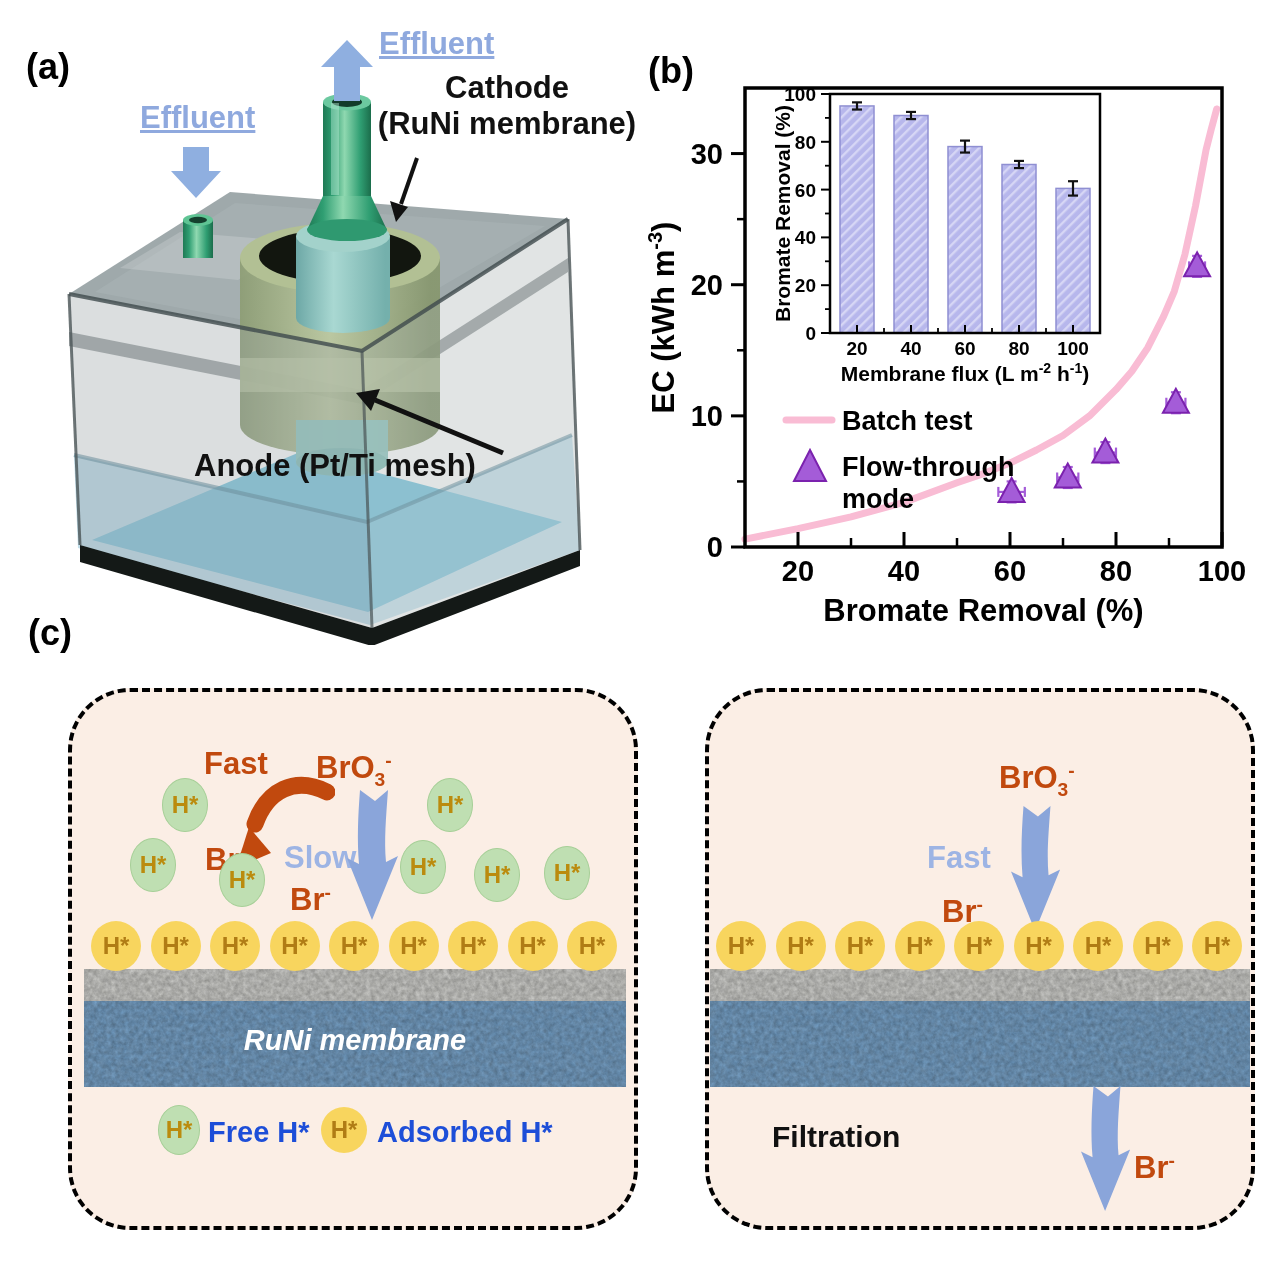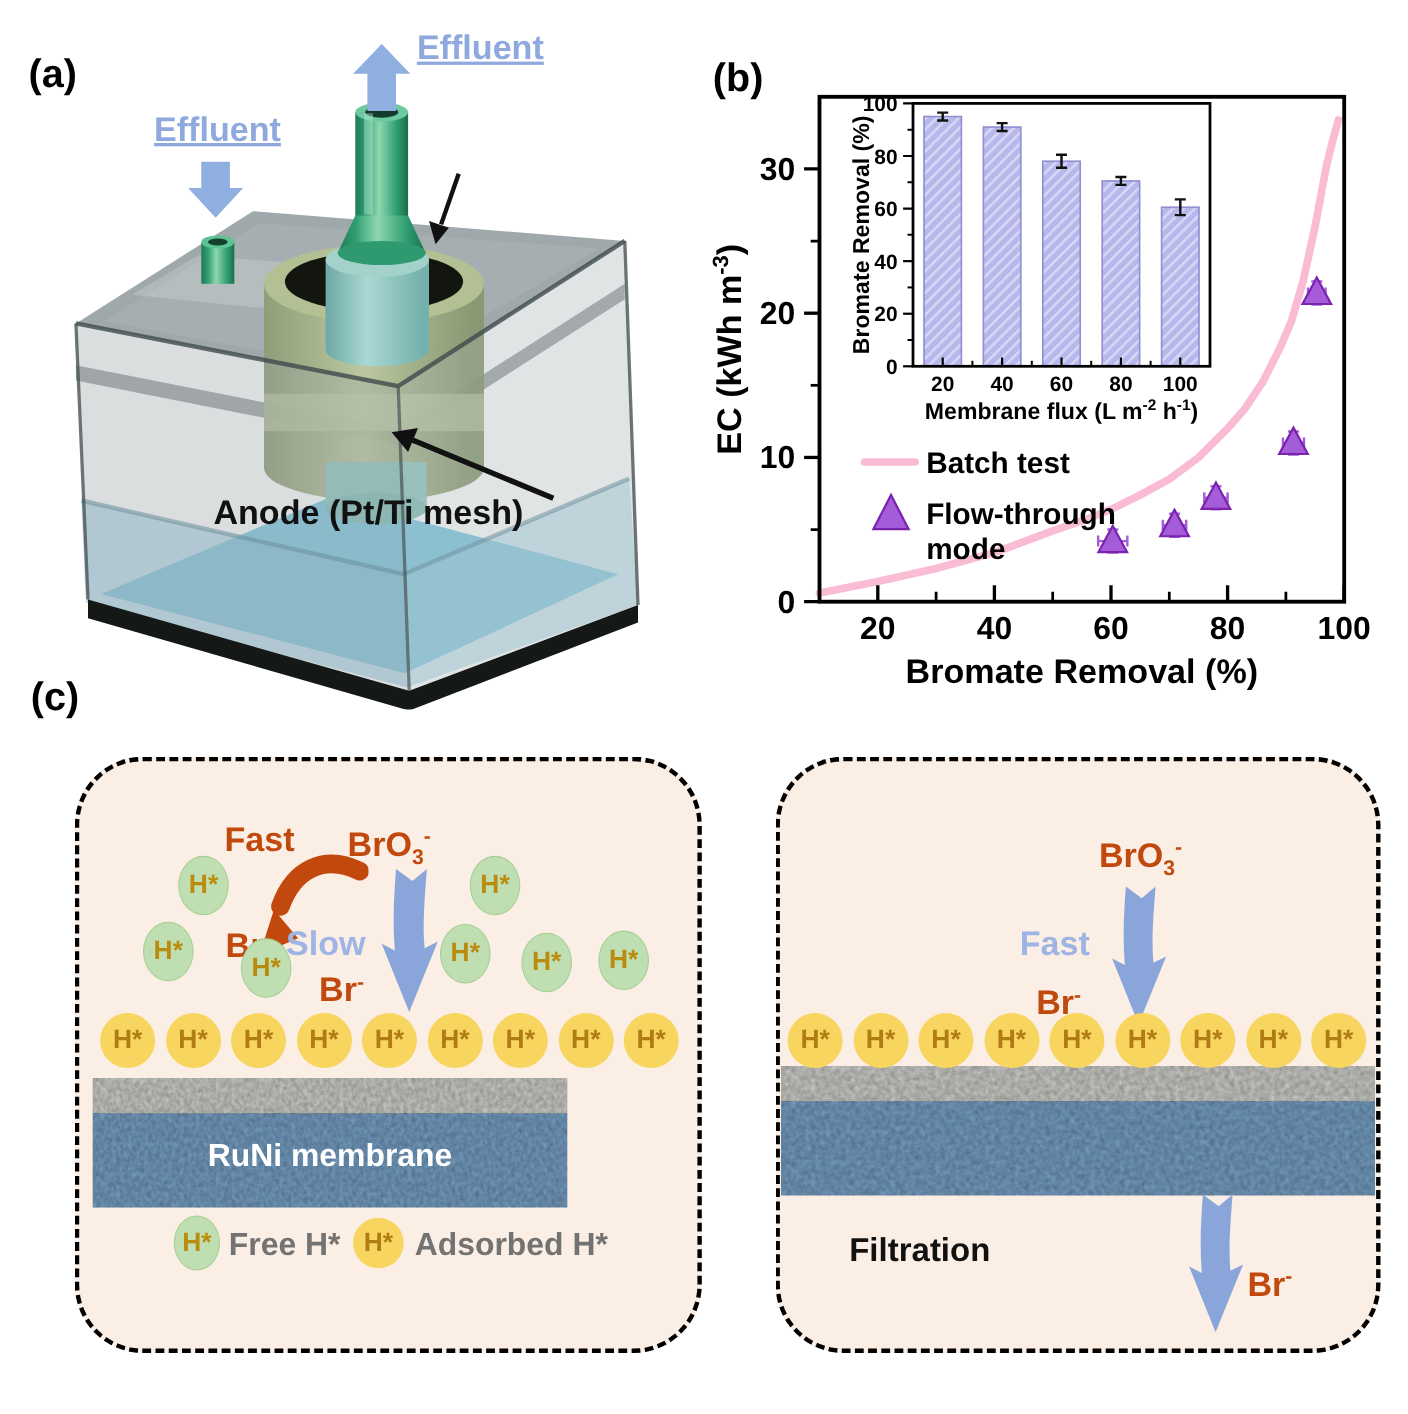--- a/index.html
+++ b/index.html
@@ -25,21 +25,21 @@
   .h-free{position:absolute;width:44px;height:52px;border-radius:50%;background:#bfdfb2;
           border:1px solid #a6cf97;display:flex;align-items:center;justify-content:center;
           color:#bb8b0e;font-size:24px;font-weight:700;}
   .h-ads{position:absolute;width:50px;height:50px;border-radius:50%;background:#f8d55e;
          display:flex;align-items:center;justify-content:center;
          color:#b07c15;font-size:24px;font-weight:700;}
   .membrane{position:absolute;overflow:hidden;}
   .membrane svg{position:absolute;left:0;top:0;width:100%;height:100%;}
   .mem-label{position:absolute;width:100%;text-align:center;color:#fff;
              font-size:29px;font-weight:700;}
-  .legend-row{font-size:29px;font-weight:700;color:#737373;}
+  .legend-row{font-size:29px;font-weight:700;color:#1d4ed8;}
 </style>
 </head>
 <body>
 
 <svg width="0" height="0" style="position:absolute">
   <defs>
     <filter id="speckD" x="0%" y="0%" width="100%" height="100%">
       <feTurbulence type="fractalNoise" baseFrequency="0.22" numOctaves="3" seed="8" stitchTiles="stitch"></feTurbulence>
       <feColorMatrix type="luminanceToAlpha"></feColorMatrix>
     </filter>
@@ -134,20 +134,24 @@
         <polygon points="396,222 390,201 408,207" fill="#111"></polygon>
       </g>
       <g>
         <line x1="503" y1="453" x2="375" y2="400" stroke="#111" stroke-width="5"></line>
         <polygon points="356,393 380,389 371,411" fill="#111"></polygon>
       </g>
     </svg>
     <div class="abs panel-label" style="left:26px;top:46px;">(a)</div>
     <div class="abs flow-label" style="left:140px;top:100px;">Effluent</div>
     <div class="abs flow-label" style="left:379px;top:26px;">Effluent</div>
+    <div class="abs" style="left:350px;top:70px;width:314px;text-align:center;">
+      <div class="black-label">Cathode</div>
+      <div class="black-label">(RuNi membrane)</div>
+    </div>
     <div class="abs black-label" style="left:194px;top:448px;">Anode (Pt/Ti mesh)</div>
   </div>
 
   <div id="panel-b" class="abs">
     <svg id="chart-main" width="640" height="615" viewBox="0 0 640 615">
         <defs>
           <pattern id="hatch" patternUnits="userSpaceOnUse" width="7" height="7" patternTransform="rotate(45)">
             <rect width="7" height="7" fill="#b7b7ec"></rect>
             <rect width="2.4" height="7" fill="#d6d6f5"></rect>
           </pattern>
@@ -292,26 +296,26 @@
   <div class="abs panel-label" style="left:28px;top:612px;">(c)</div>
 
   <div class="cbox" id="cbox-left" style="left:68px;top:688px;width:562px;height:534px;">
     <div class="abs c-orange" style="left:132px;top:54px;">Fast</div>
     <div class="abs c-orange" style="left:244px;top:58px;">BrO<sub>3</sub><sup>-</sup></div>
     <svg class="abs" style="left:163px;top:84px;" width="100" height="100" viewBox="0 0 100 100">
       <path d="M92,16 C60,0 32,14 20,48" stroke="#c1490e" stroke-width="17" fill="none" stroke-linecap="round"></path>
       <polygon points="1,92 36,77 14,51" fill="#c1490e"></polygon>
     </svg>
     <div class="abs c-orange" style="left:133px;top:150px;">Br<sup>-</sup></div>
-    <div class="abs c-blue" style="left:188px;top:148px;">Slow</div>
+    <div class="abs c-blue" style="left:212px;top:148px;">Slow</div>
     <svg class="abs" style="left:272px;top:96px;" width="60" height="135" viewBox="0 0 60 135">
       <path d="M16,2 L31,13 L44,2 C42,30 40,52 42,74 L54,68 L28,132 L3,70 L15,76 C13,52 14,28 16,2 Z" fill="#8aa5da"></path>
     </svg>
     <div class="abs c-orange" style="left:218px;top:190px;">Br<sup>-</sup></div>
-    <div class="membrane" style="left:12px;top:288px;width:432px;height:118px;">
+    <div class="membrane" style="left:12px;top:277px;width:542px;height:118px;font-style:italic;">
       <svg viewBox="0 0 542 118" preserveAspectRatio="none">
         <rect x="0" y="0" width="542" height="32" fill="#c6c6c1"></rect>
         <rect x="0" y="32" width="542" height="86" fill="#6f9fca"></rect>
         <rect x="0" y="0" width="542" height="32" filter="url(#speckW)" opacity="0.55"></rect>
         <rect x="0" y="0" width="542" height="32" filter="url(#speckD)" opacity="0.4"></rect>
         <rect x="0" y="32" width="542" height="86" filter="url(#speckD)" opacity="0.45"></rect>
         <rect x="0" y="32" width="542" height="86" filter="url(#speckW)" opacity="0.15"></rect>
       </svg>
       <div class="mem-label" style="top:55px;">RuNi membrane</div>
     </div>

